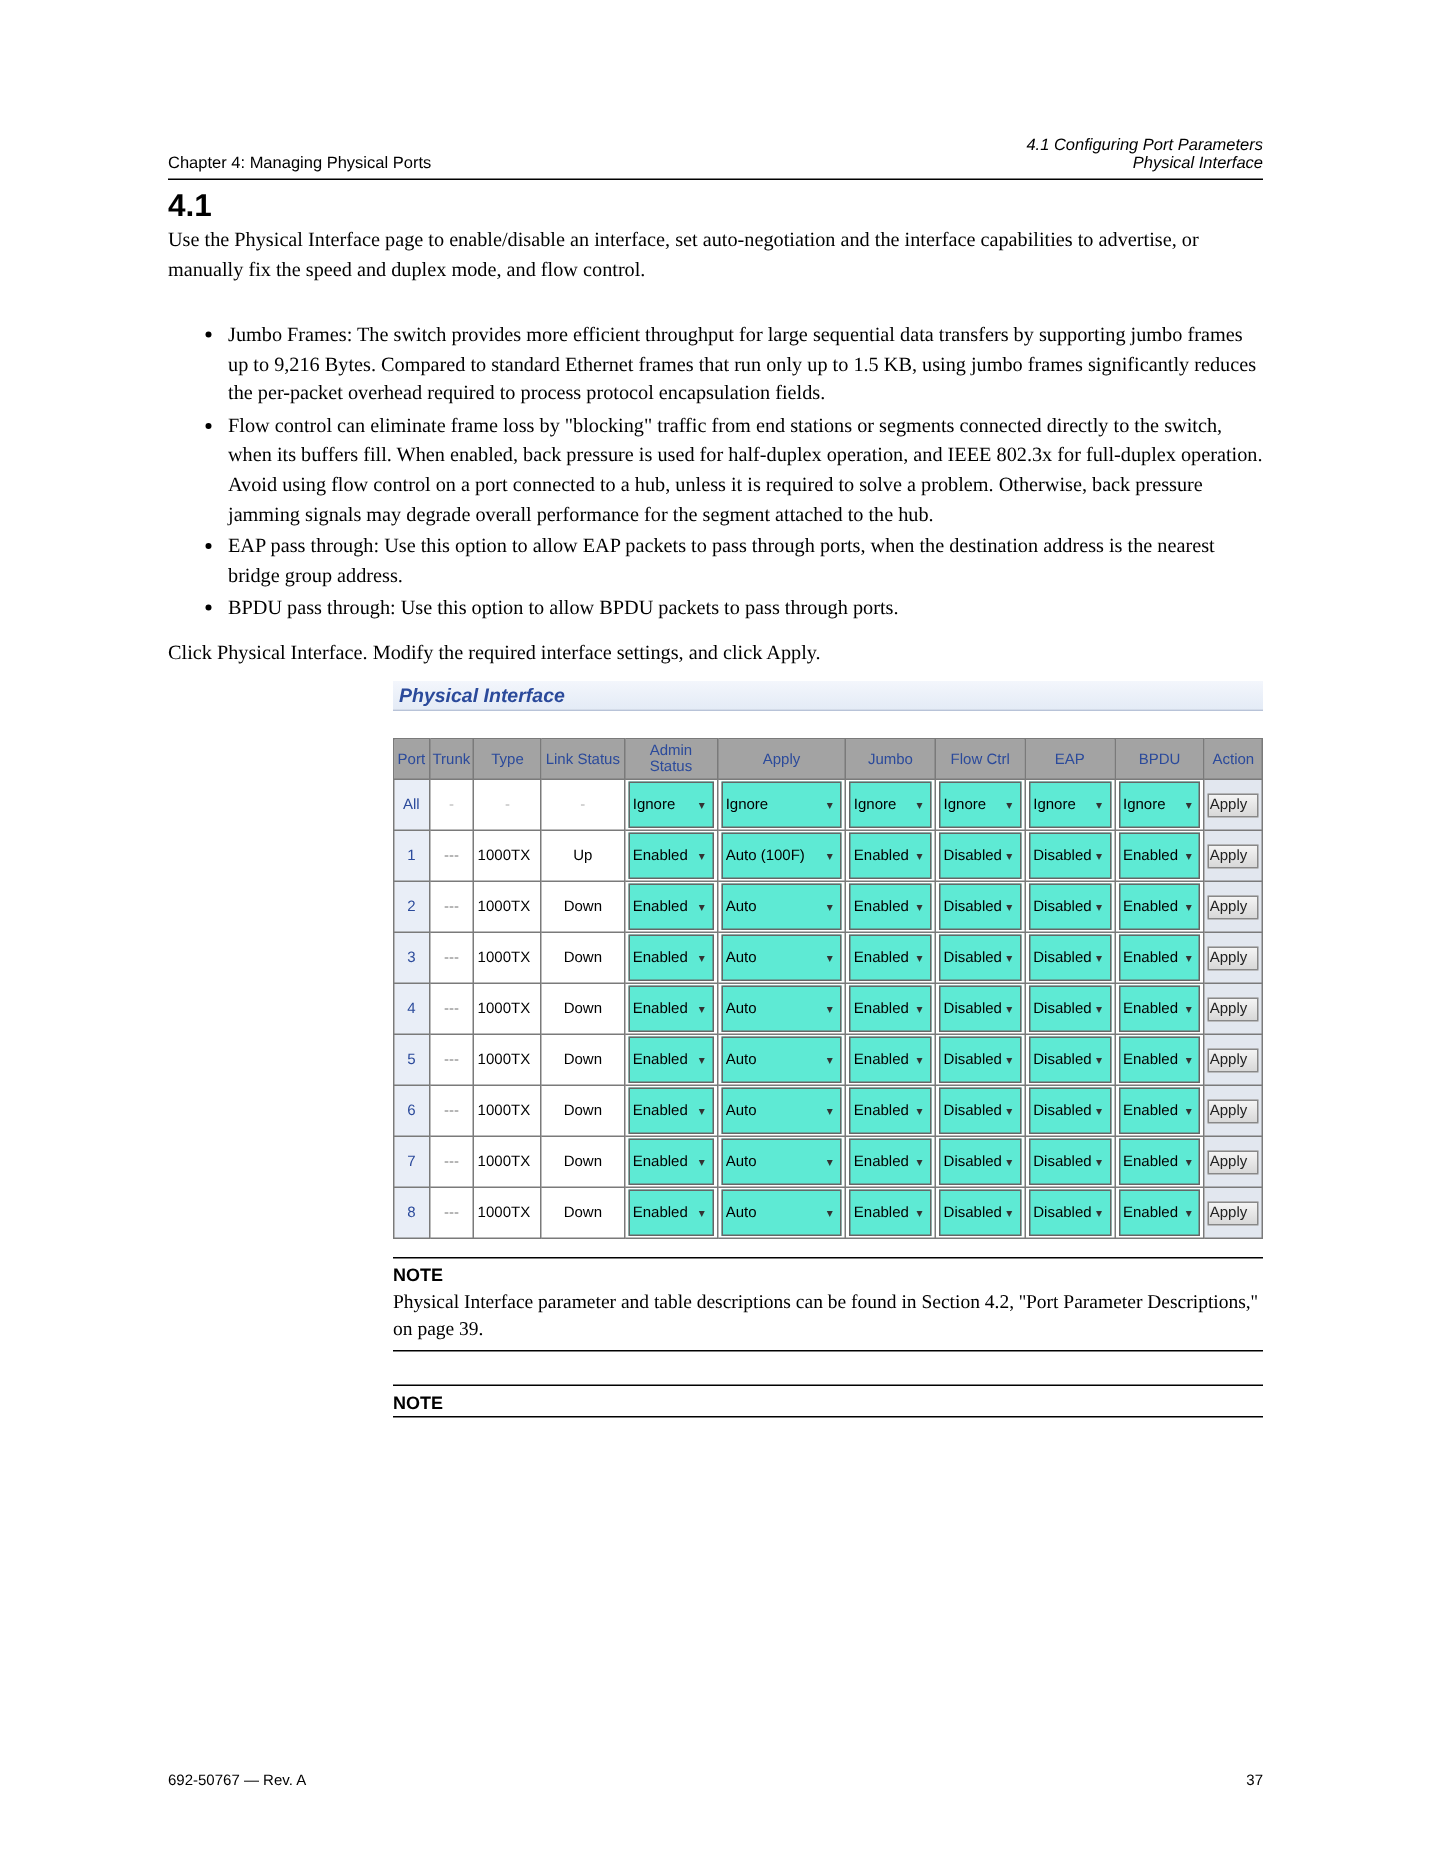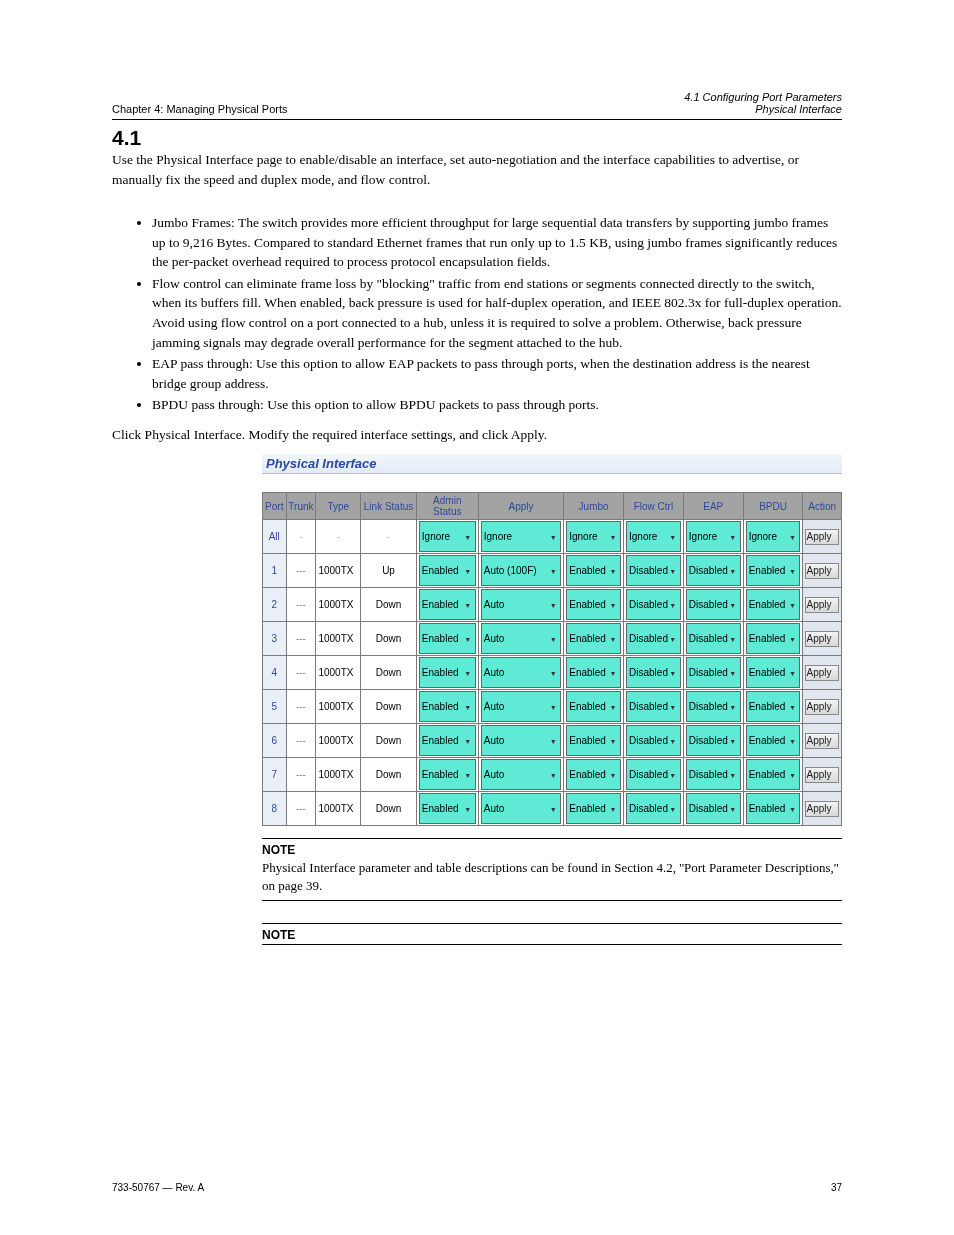--- a/index.html
+++ b/index.html
@@ -644,17 +644,17 @@
     <div class="note-rule"></div>
   </div>
 
   <div class="note-box" style="margin-top:22px">
     <div class="note-rule"></div>
     <div class="note-label">NOTE</div>
     <div class="note-rule"></div>
   </div>
 
   <div class="footer">
-    <span>733-50767 — Rev. A</span>
+    <span>692-50767 — Rev. A</span>
     <span>37</span>
   </div>
 
 </div>
 
 </body></html>

